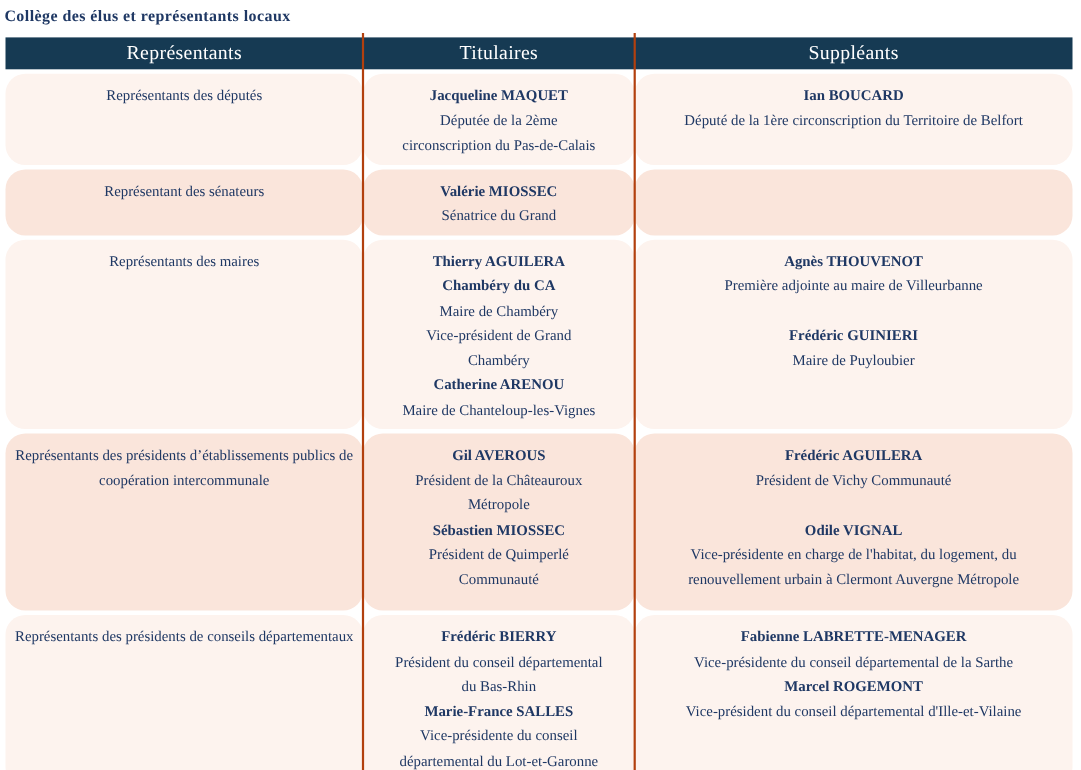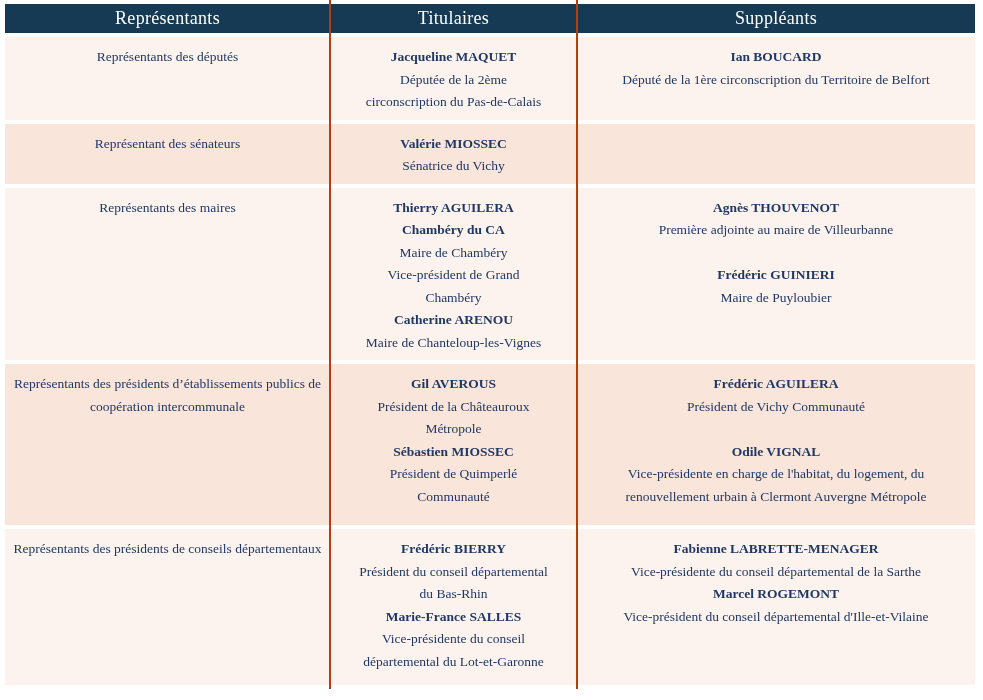--- a/index.html
+++ b/index.html
@@ -52,20 +52,21 @@
     vertical-align: middle;
     letter-spacing: 0.3px;
   }
   tbody td {
     vertical-align: top;
     text-align: center;
     padding: 9px 8px 6px 8px;
     font-size: 13.5px;
     color: var(--text);
     line-height: 22.5px;
+    border-radius: 18px;
   }
   tbody tr.row-light td { background: var(--row-light); }
   tbody tr.row-dark td { background: var(--row-dark); }
   tbody tr:nth-of-type(1) td { height: 80px; }
   tbody tr:nth-of-type(2) td { height: 51px; margin-top: 23px; }
   tbody tr:nth-of-type(3) td { height: 163px; }
   tbody tr:nth-of-type(4) td { height: 161px; }
   tbody tr:nth-of-type(5) td { height: 156px; }
   .line { line-height: 22.5px; }
   .line.bold { font-weight: bold; }
@@ -79,20 +80,21 @@
     background: var(--divider);
     z-index: 2;
   }
   .vdiv-1 { left: 324px; }
   .vdiv-2 { left: 571px; }
 </style>
 </head>
 <body>
 
 <div class="page">
+  <h1 class="doc-title">Collège des élus et représentants locaux</h1>
 
   <div class="table-wrap">
     <table>
       <colgroup>
         <col class="c1">
           <col class="c2">
           <col class="c3">
       </colgroup>
       <thead>
         <tr>
@@ -115,21 +117,21 @@
               <div class="line bold">Ian BOUCARD</div>
               <div class="line">Député de la 1ère circonscription du Territoire de Belfort</div>
             </td>
           </tr>
           <tr class="row-dark">
             <td>
               <span class="row-label">Représentant des sénateurs</span>
             </td>
             <td>
               <div class="line bold">Valérie MIOSSEC</div>
-              <div class="line">Sénatrice du Vichy</div>
+              <div class="line">Sénatrice du Grand</div>
             </td>
             <td></td>
           </tr>
           <tr class="row-light">
             <td>
               <span class="row-label">Représentants des maires</span>
             </td>
             <td>
               <div class="line bold">Thierry AGUILERA</div>
               <div class="line bold">Chambéry du CA</div>

